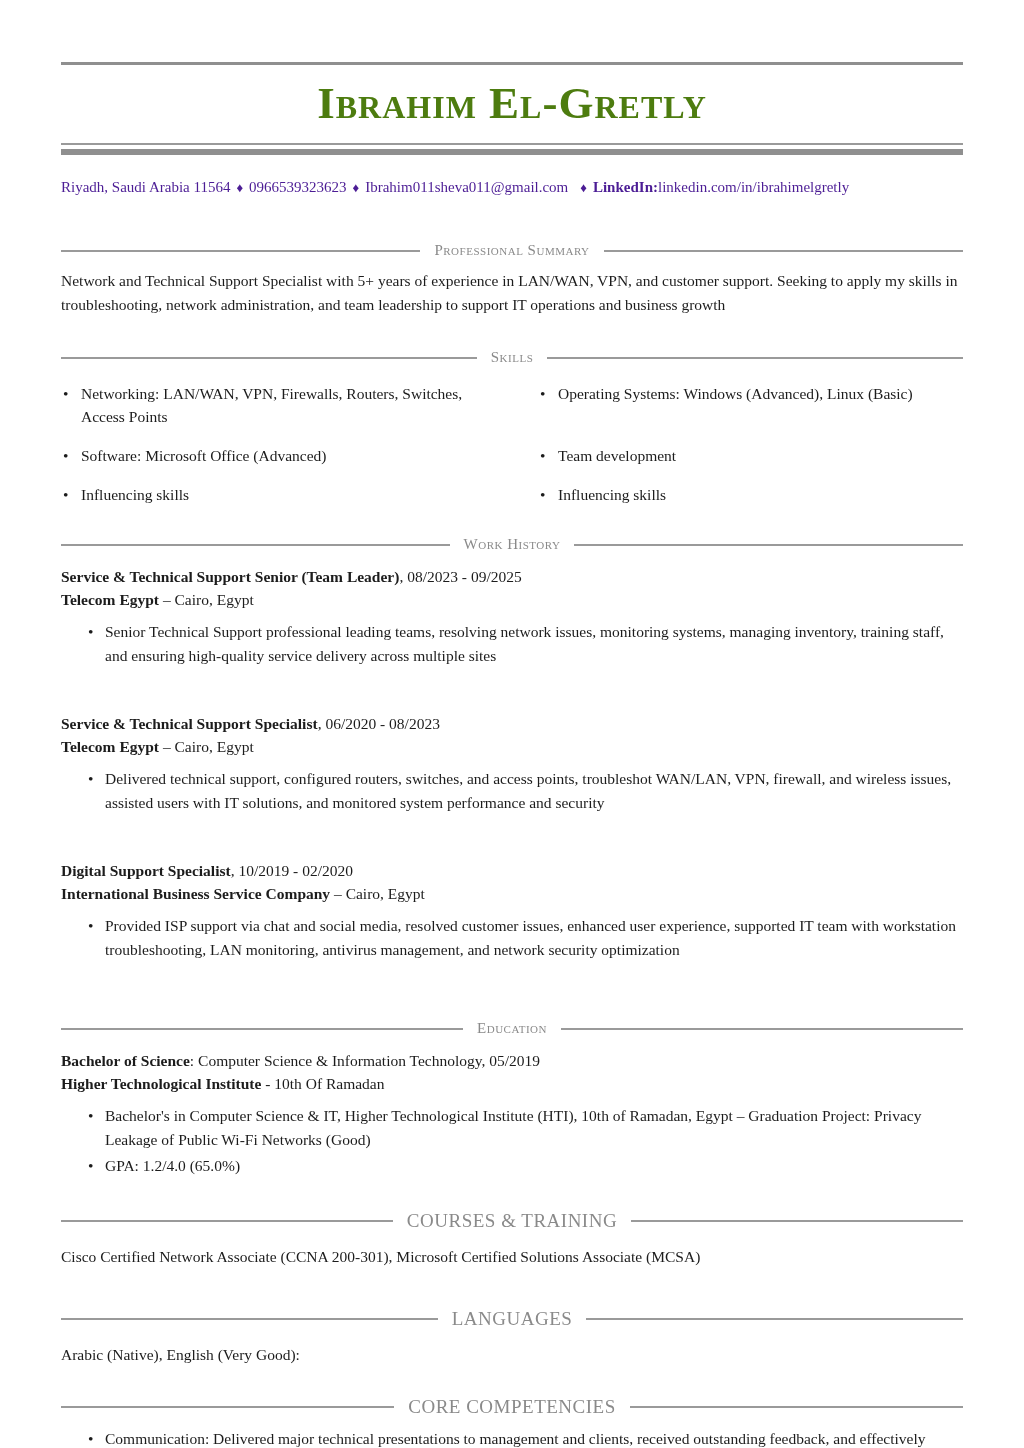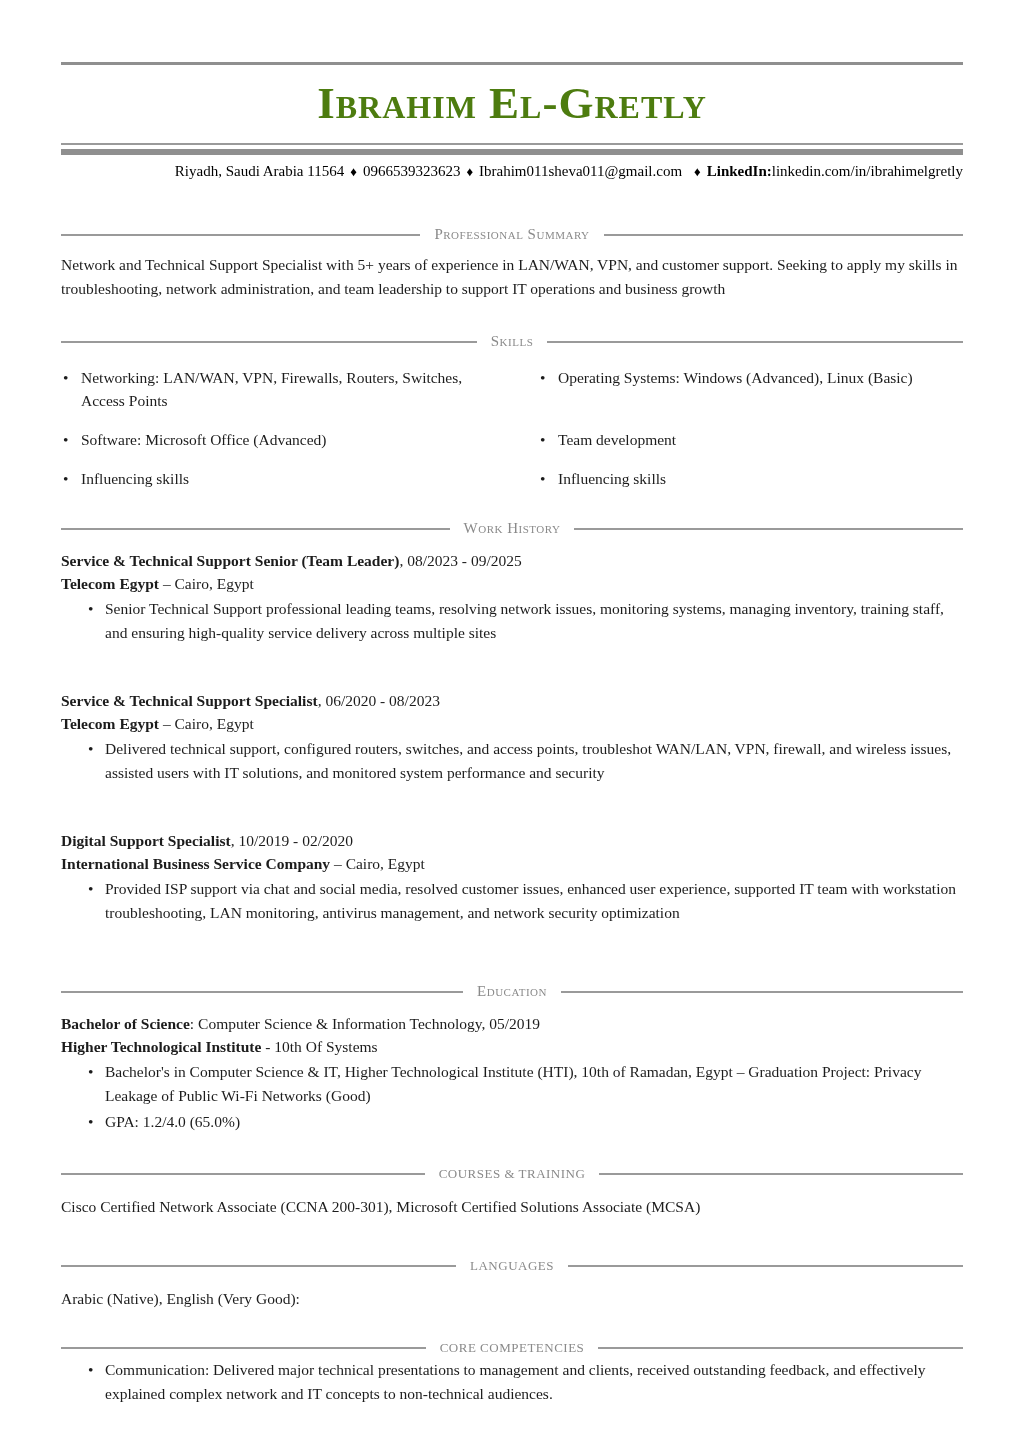--- a/index.html
+++ b/index.html
@@ -17,53 +17,53 @@
     text-align:center; margin-top:12px;
     font-variant:small-caps; font-weight:bold;
     font-size:45px; color:#4d7c0f; letter-spacing:1px;
     font-family:"Liberation Serif","DejaVu Serif",serif;
   }
   .rule-double { margin-top:14px; }
   .rule-double .thin { height:2px; background:#9a9a9a; }
   .rule-double .thick { height:6px; background:#8f8f8f; margin-top:4px; }
 
   .contact {
-    margin-top:8px; text-align:right; font-size:15px; color:#000000;
+    margin-top:24px; text-align:left; font-size:15px; color:#4c1d95;
     white-space:nowrap;
   }
   .contact .sep { margin:0 6px; font-size:13px; }
   .contact .sep.wide { margin-left:12px; }
   .contact .b { font-weight:bold; }
 
   
   .sec-heading {
     display:flex; align-items:center; gap:14px;
     color:#8a8a8a;
   }
   .sec-heading::before, .sec-heading::after {
     content:""; flex:1; height:2px; background:#9a9a9a;
   }
   .sec-heading .ht { white-space:nowrap; }
   .sec-heading.sc .ht { font-variant:small-caps; font-size:15px; letter-spacing:0.5px; }
-  .sec-heading.caps .ht { font-size:13px; letter-spacing:0.5px; }
+  .sec-heading.caps .ht { font-size:19px; letter-spacing:0.5px; }
 
   .body-text { line-height:24px; }
 
   
   .skills-grid {
     display:grid; grid-template-columns:477px 423px; margin-top:16px;
     row-gap:16px; line-height:23px;
   }
   .skills-grid .sk-item { position:relative; padding-left:20px; padding-right:30px; }
   .skills-grid .sk-item::before { content:"•"; position:absolute; left:2px; }
 
   
   .job-title-line { font-size:15.5px; line-height:23px; }
   .bold { font-weight:bold; }
-  ul.bullets { list-style:none; margin-top:2px; }
+  ul.bullets { list-style:none; margin-top:9px; }
   ul.bullets li {
     position:relative; padding-left:44px; line-height:24px; margin-top:2px;
   }
   ul.bullets li::before { content:"•"; position:absolute; left:27px; }
 
   
   .mt-summary { margin-top:46px; }
   .mt-summary-text { margin-top:10px; }
   .mt-skills { margin-top:32px; }
   .mt-work { margin-top:30px; }
@@ -150,21 +150,21 @@
     </ul>
   </div>
 
   <div class="sec-heading sc mt-education">
     <span class="ht">Education</span>
   </div>
   <div class="mt-edu-text">
     <span class="bold">Bachelor of Science</span><span>: Computer Science &amp; Information Technology, 05/2019</span>
   </div>
   <div class="job-title-line">
-    <span class="bold">Higher Technological Institute</span><span> - 10th Of Systems</span>
+    <span class="bold">Higher Technological Institute</span><span> - 10th Of Ramadan</span>
   </div>
   <ul class="bullets">
     <li>Bachelor's in Computer Science &amp; IT, Higher Technological Institute (HTI), 10th of Ramadan, Egypt – Graduation Project: Privacy Leakage of Public Wi-Fi Networks (Good)</li>
     <li>GPA: 1.2/4.0 (65.0%)</li>
   </ul>
 
   <div class="sec-heading caps mt-courses">
     <span class="ht">COURSES &amp; TRAINING</span>
   </div>
   <div class="mt-sec-text">Cisco Certified Network Associate (CCNA 200-301), Microsoft Certified Solutions Associate (MCSA)</div>

